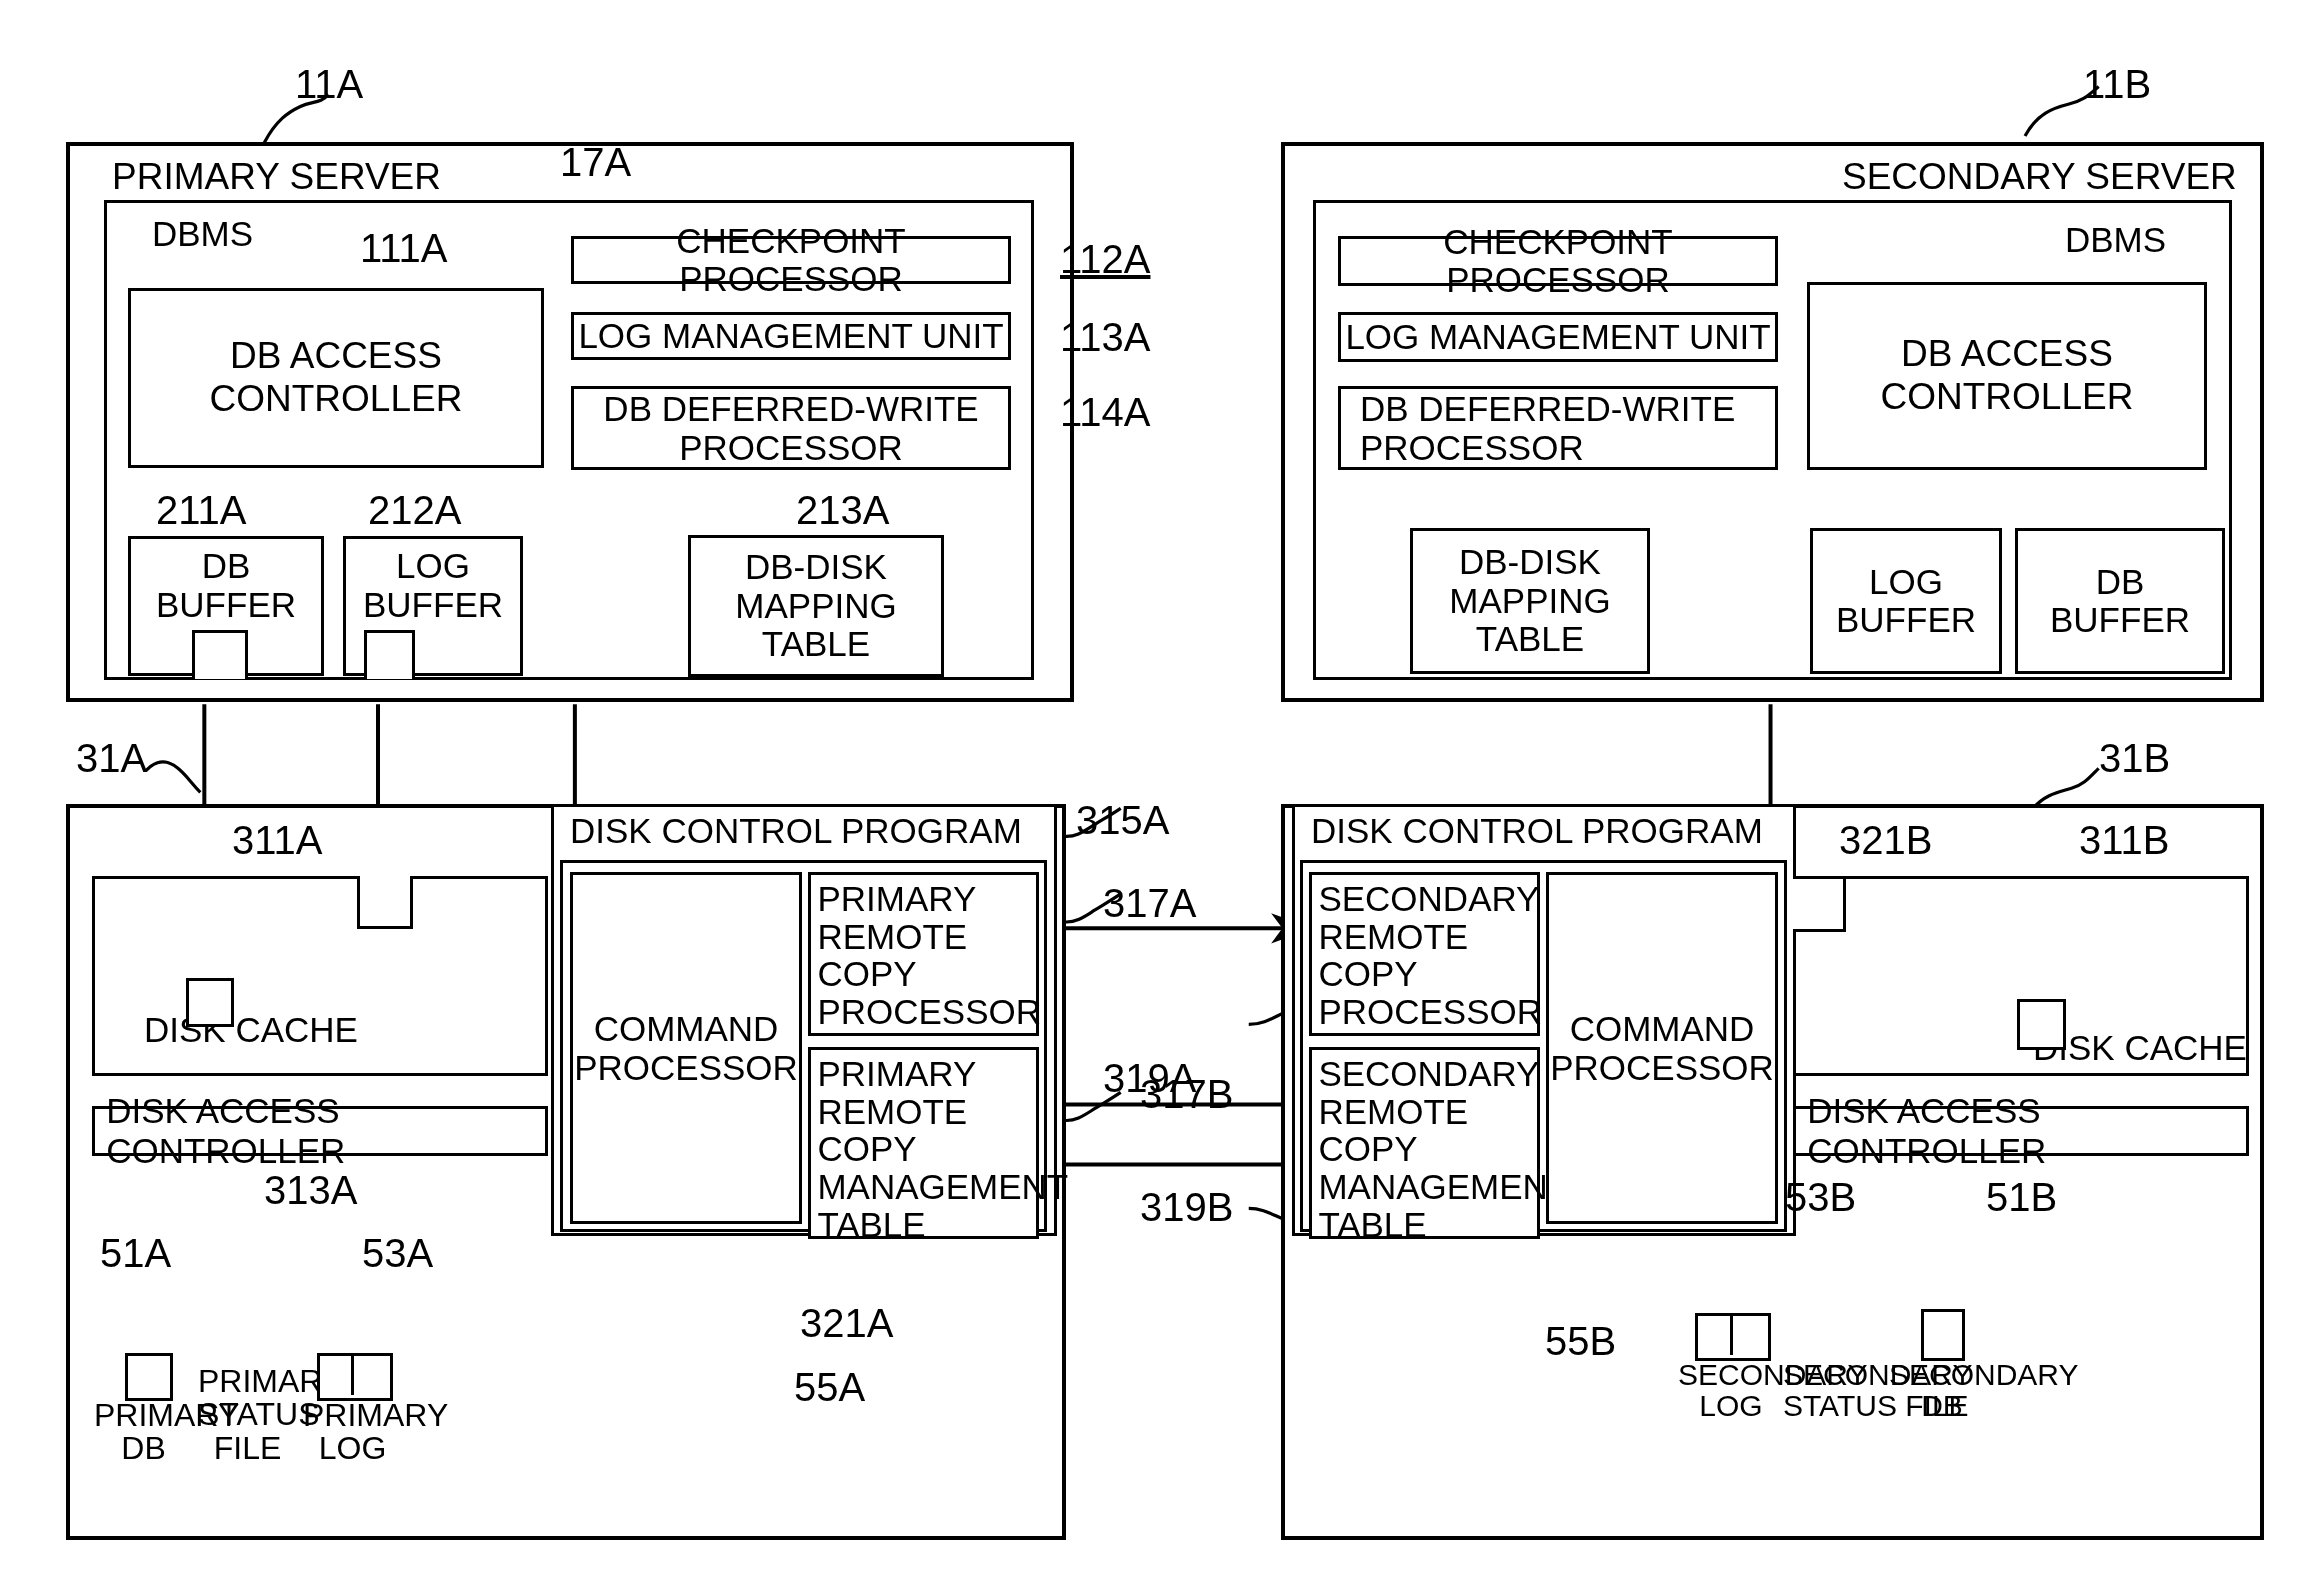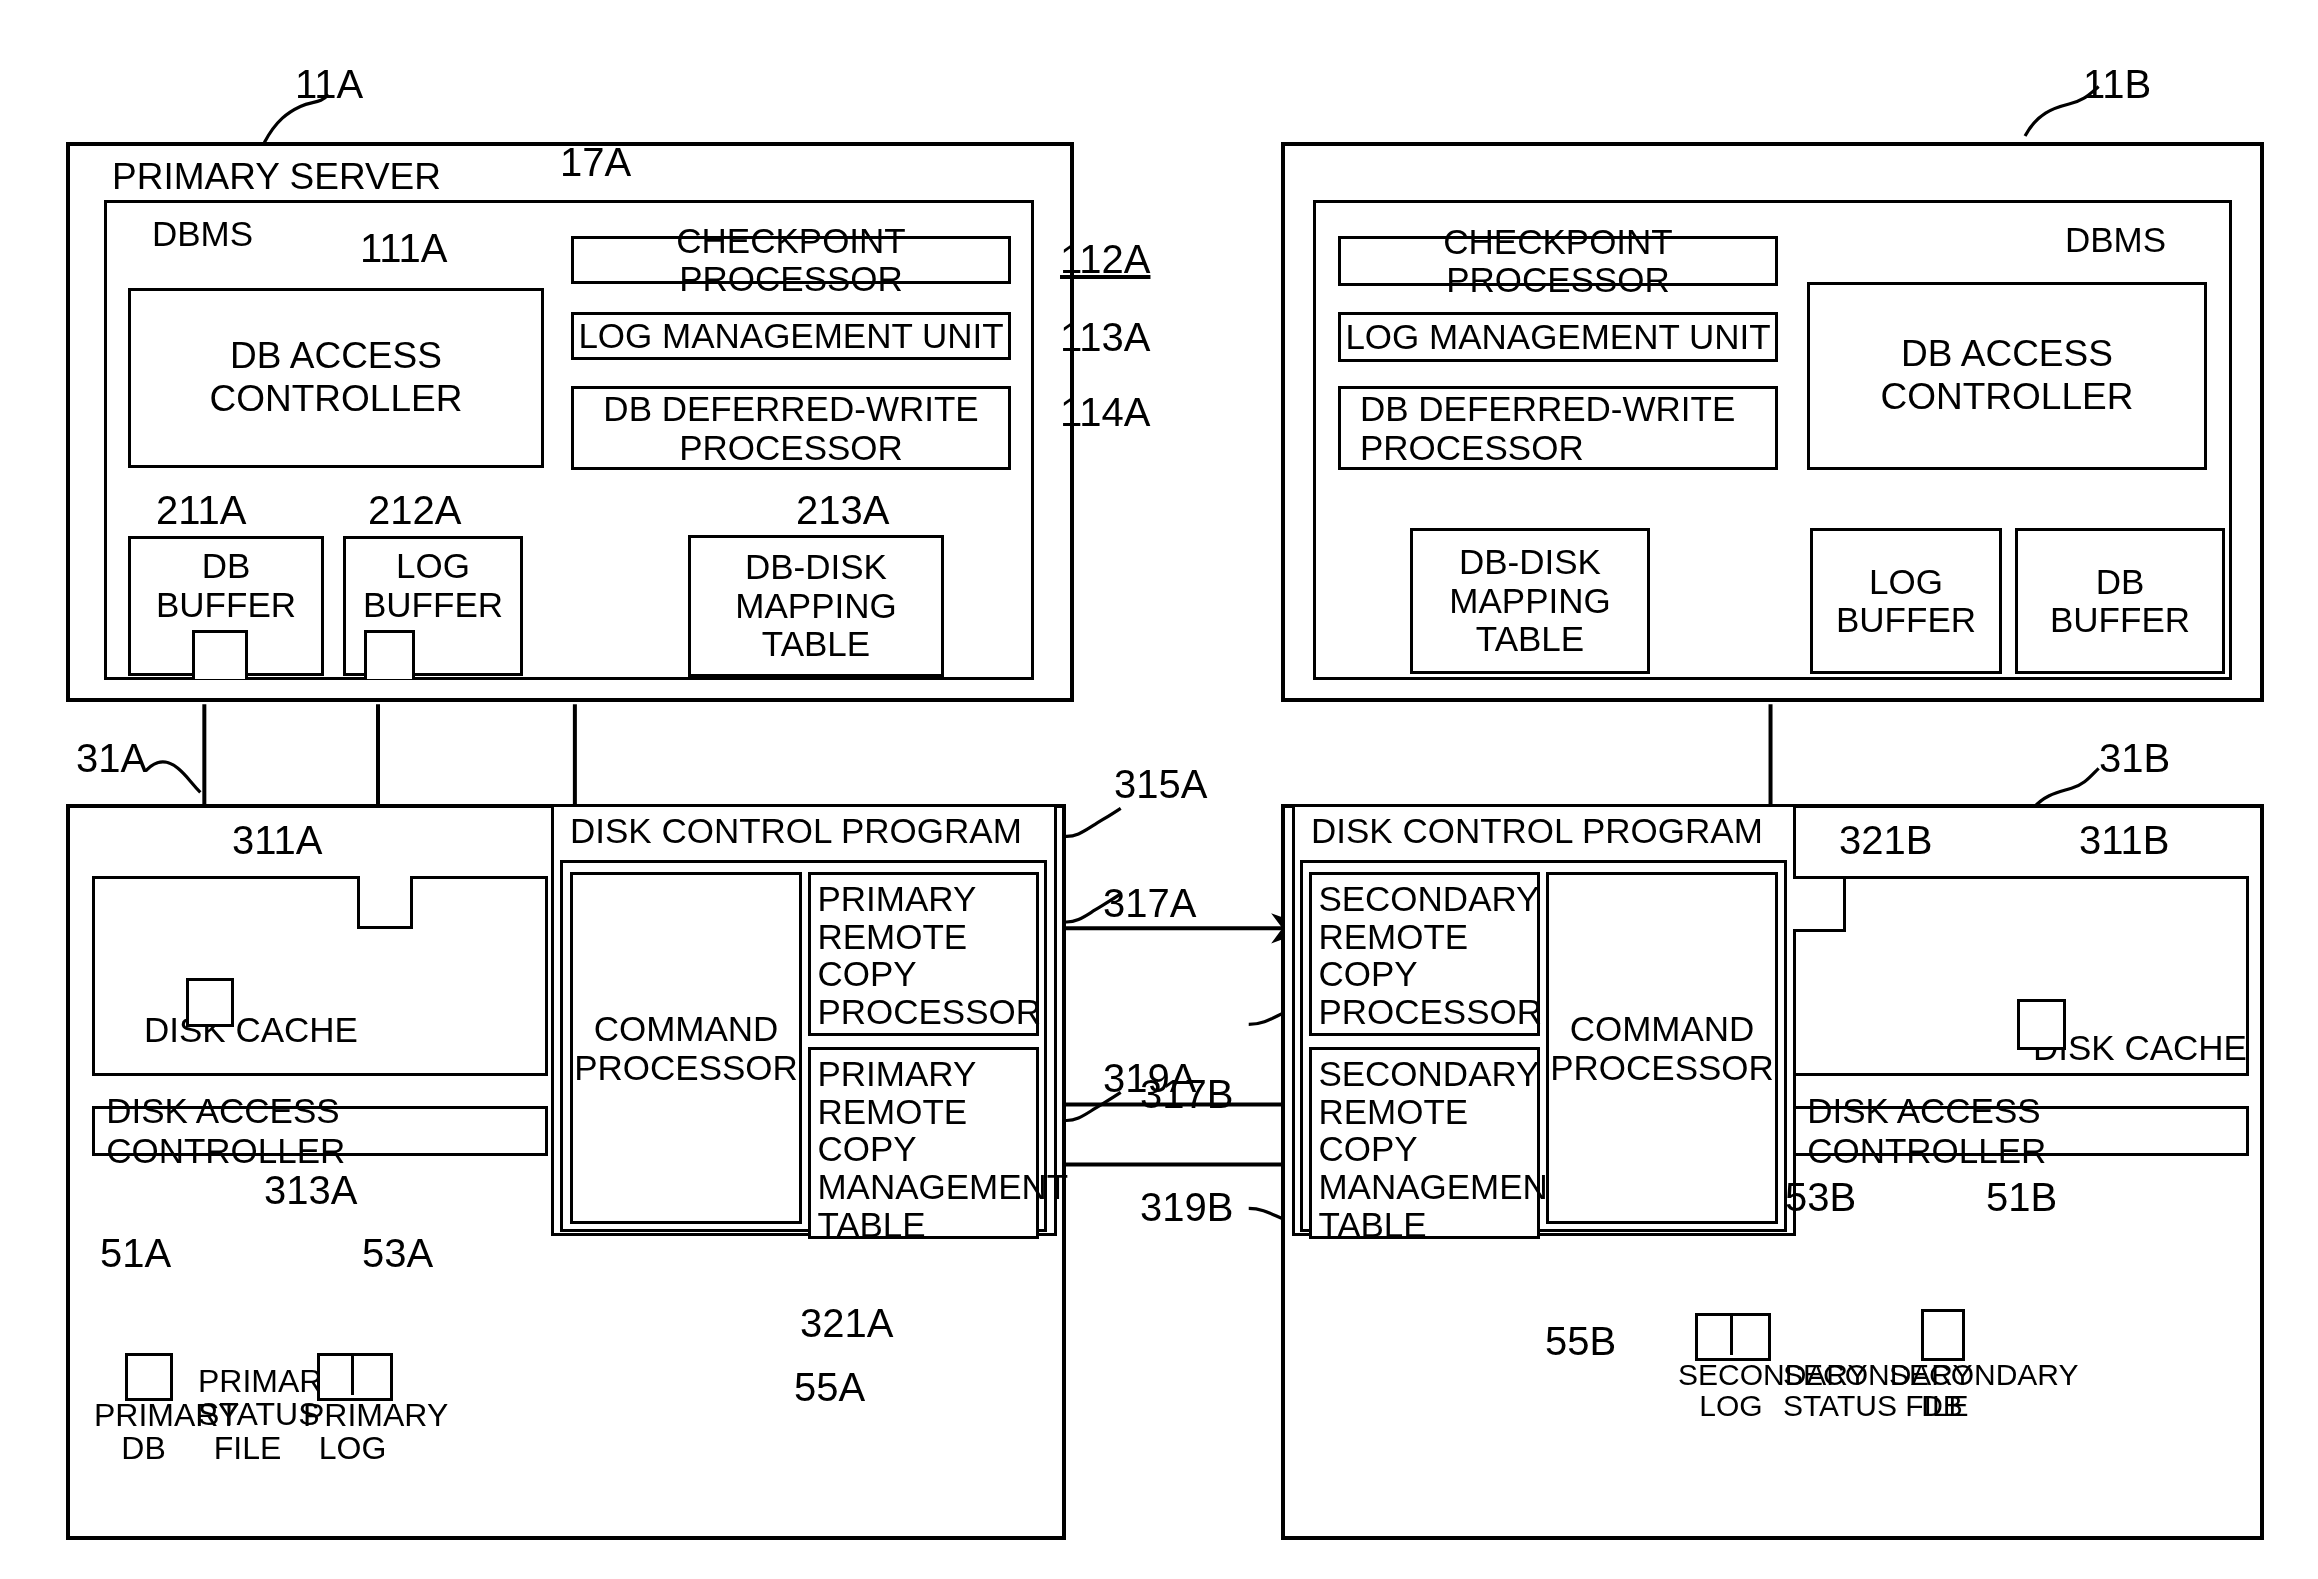--- a/index.html
+++ b/index.html
@@ -166,20 +166,21 @@
   <div class="abs bx2 ctrtop" style="left:343px;top:536px;width:180px;height:140px;font-size:35px;white-space:pre-line;line-height:1.1;padding-top:8px;">LOG
 BUFFER</div>
   <div class="smallsq" style="left:364px;top:630px;width:45px;height:46px;border-bottom:none;"></div>
 
   <div class="ref" style="left:796px;top:490px;">213A</div>
   <div class="abs bx2 ctr" style="left:688px;top:535px;width:256px;height:142px;font-size:35px;white-space:pre-line;line-height:1.1;">DB-DISK
 MAPPING
 TABLE</div>
 
   <div class="abs bx" style="left:1281px;top:142px;width:983px;height:560px;"></div>
+  <div class="ttl" style="left:1842px;top:156px;">SECONDARY SERVER</div>
   <div class="ref" style="left:2083px;top:64px;">11B</div>
 
   <div class="abs bx2" style="left:1313px;top:200px;width:919px;height:480px;"></div>
   <div class="lbl" style="left:2065px;top:222px;">DBMS</div>
 
   <div class="abs bx2 ctr" style="left:1338px;top:236px;width:440px;height:50px;font-size:35px;white-space:pre-line;line-height:1.1;">CHECKPOINT PROCESSOR</div>
   <div class="abs bx2 ctr" style="left:1338px;top:312px;width:440px;height:50px;font-size:35px;white-space:pre-line;line-height:1.1;">LOG MANAGEMENT UNIT</div>
   <div class="abs bx2 lftmid" style="left:1338px;top:386px;width:440px;height:84px;font-size:35px;white-space:pre-line;line-height:1.12;padding-left:19px;">DB DEFERRED-WRITE
 PROCESSOR</div>
 
@@ -201,21 +202,21 @@
   <div class="abs bx2" style="left:92px;top:876px;width:456px;height:200px;"></div>
   <div class="lbl" style="left:144px;top:1012px;font-size:35px;">DISK CACHE</div>
   <div class="smallsq" style="left:186px;top:978px;width:42px;height:43px;"></div>
   <div class="smallsq" style="left:357px;top:876px;width:50px;height:50px;border-top:none;"></div>
 
   <div class="abs bx2 lftmid" style="left:92px;top:1106px;width:456px;height:50px;font-size:35px;padding-left:11.2px;">DISK ACCESS CONTROLLER</div>
   <div class="ref" style="left:264px;top:1170px;">313A</div>
 
   <div class="abs bx2" style="left:551px;top:804px;width:506px;height:432px;"></div>
   <div class="ttl" style="left:570px;top:811px;font-size:35px;">DISK CONTROL PROGRAM</div>
-  <div class="ref" style="left:1076px;top:764px;margin-left:38px;">315A</div>
+  <div class="ref" style="left:1076px;top:800px;">315A</div>
 
   <div class="abs bx3" style="left:560px;top:860px;width:487px;height:372px;"></div>
 
   <div class="abs bx3 ctr" style="left:570px;top:872px;width:232px;height:352px;font-size:35px;white-space:pre-line;line-height:1.12;">COMMAND
 PROCESSOR</div>
 
   <div class="abs bx3 lft" style="left:808px;top:872px;width:231px;height:164px;font-size:35px;white-space:pre-line;line-height:1.08;padding-left:6.4px;padding-top:4.8px;">PRIMARY
 REMOTE
 COPY
 PROCESSOR</div>

